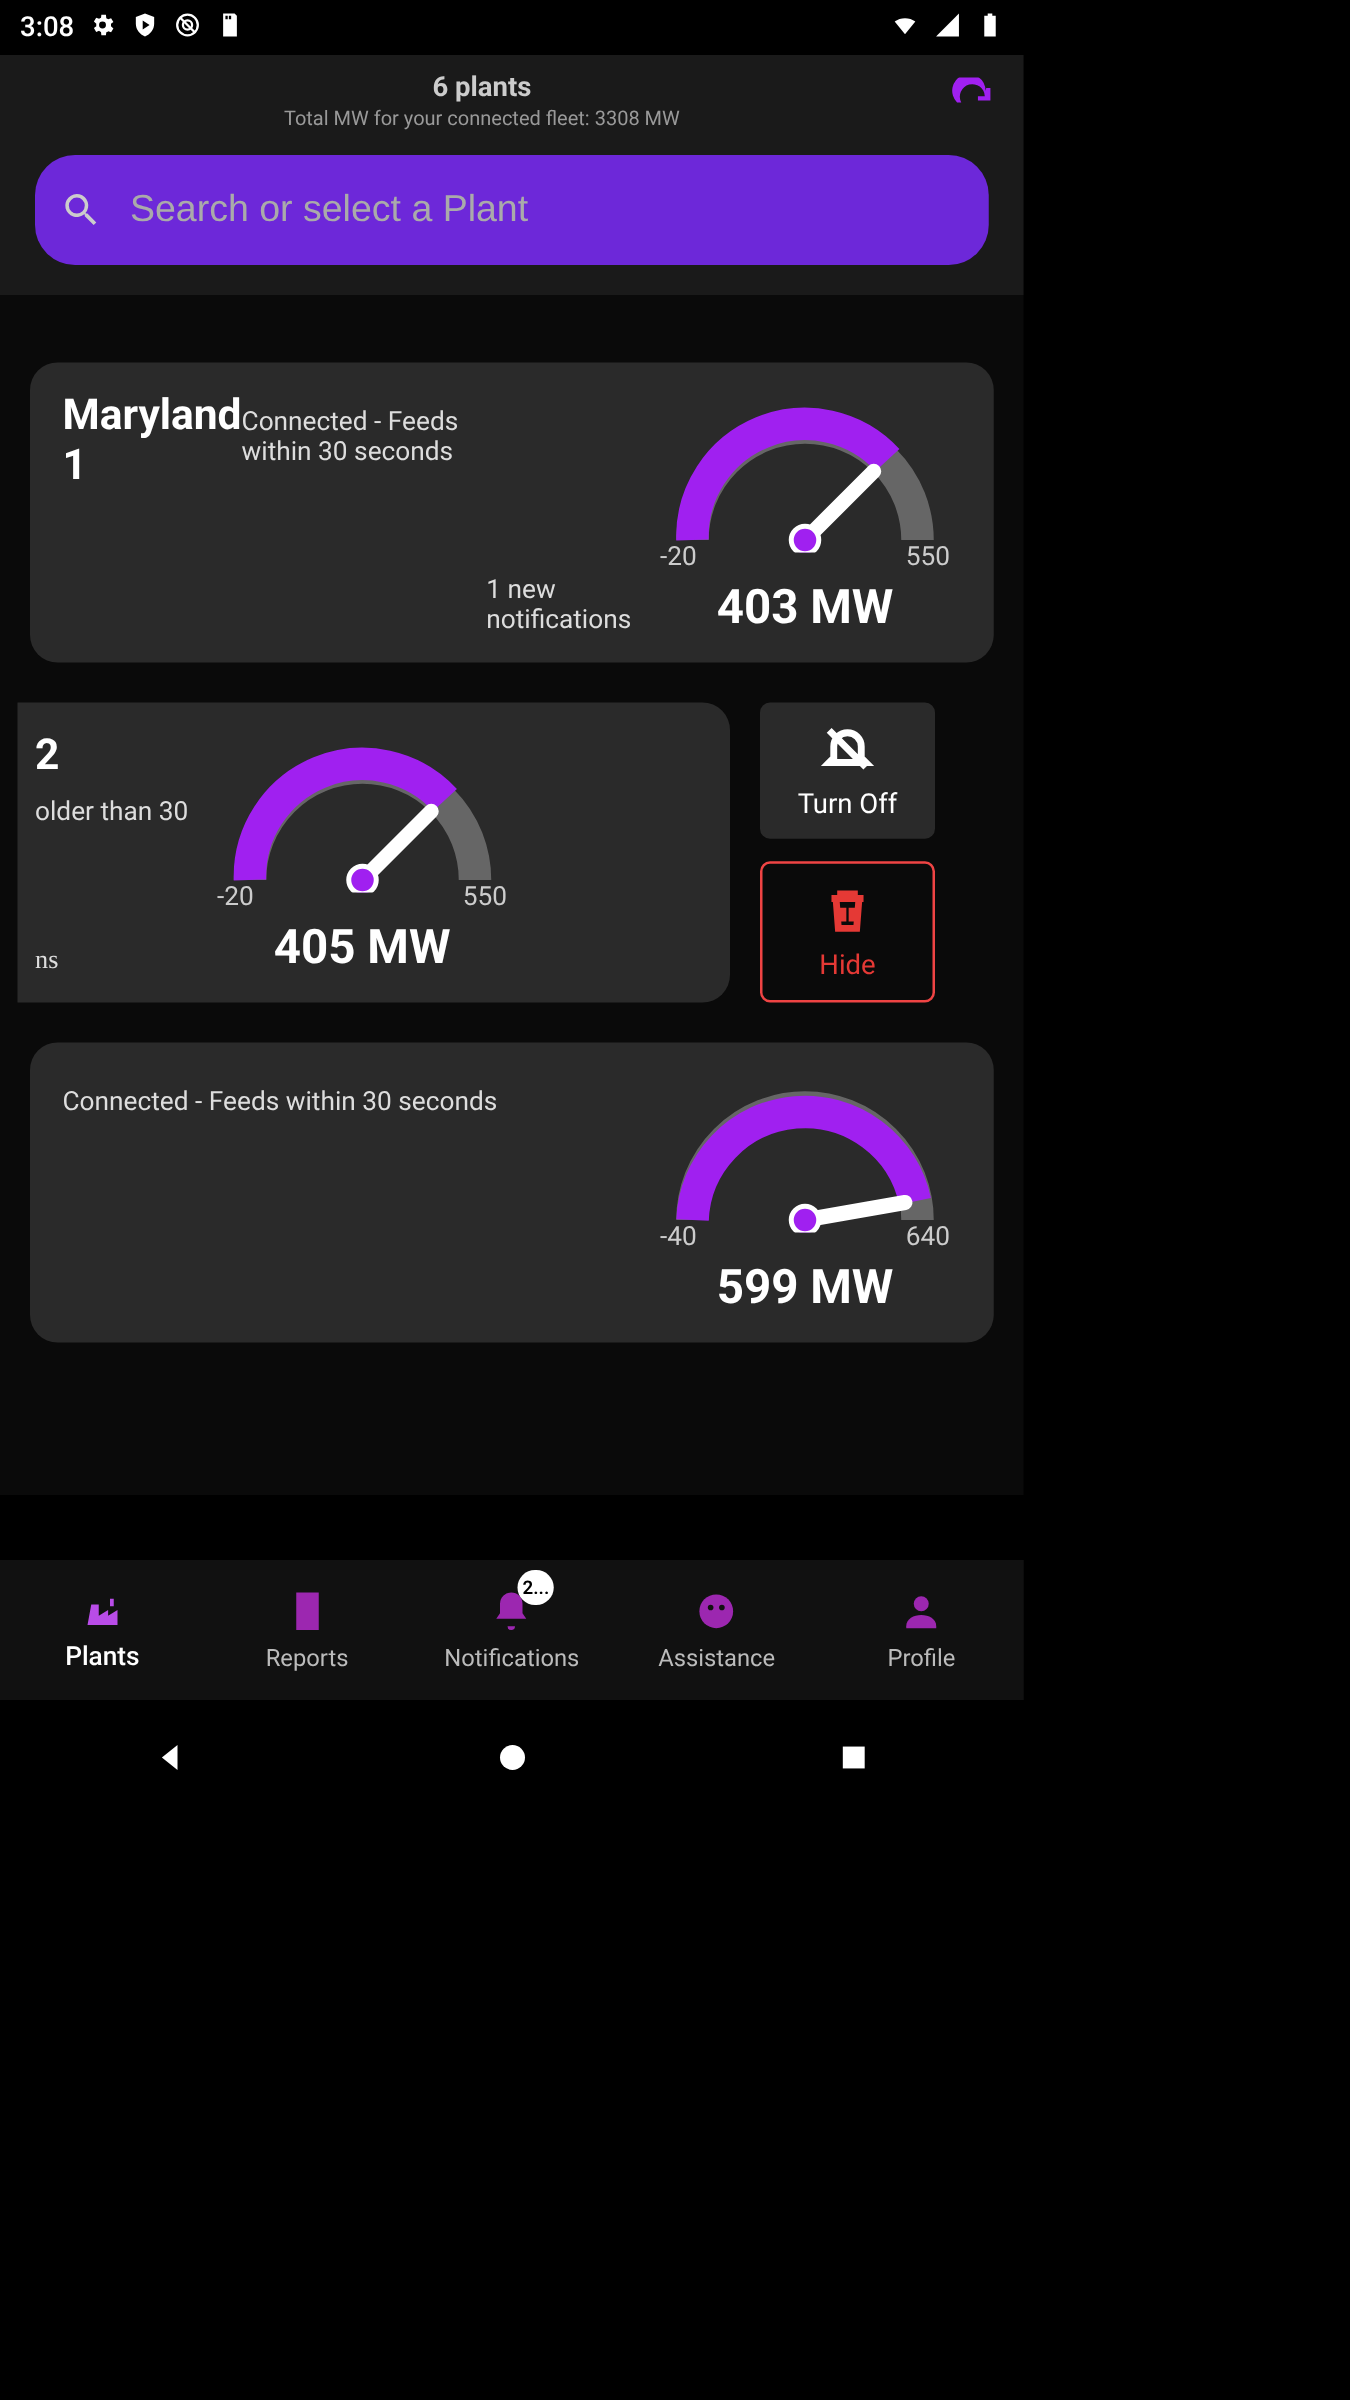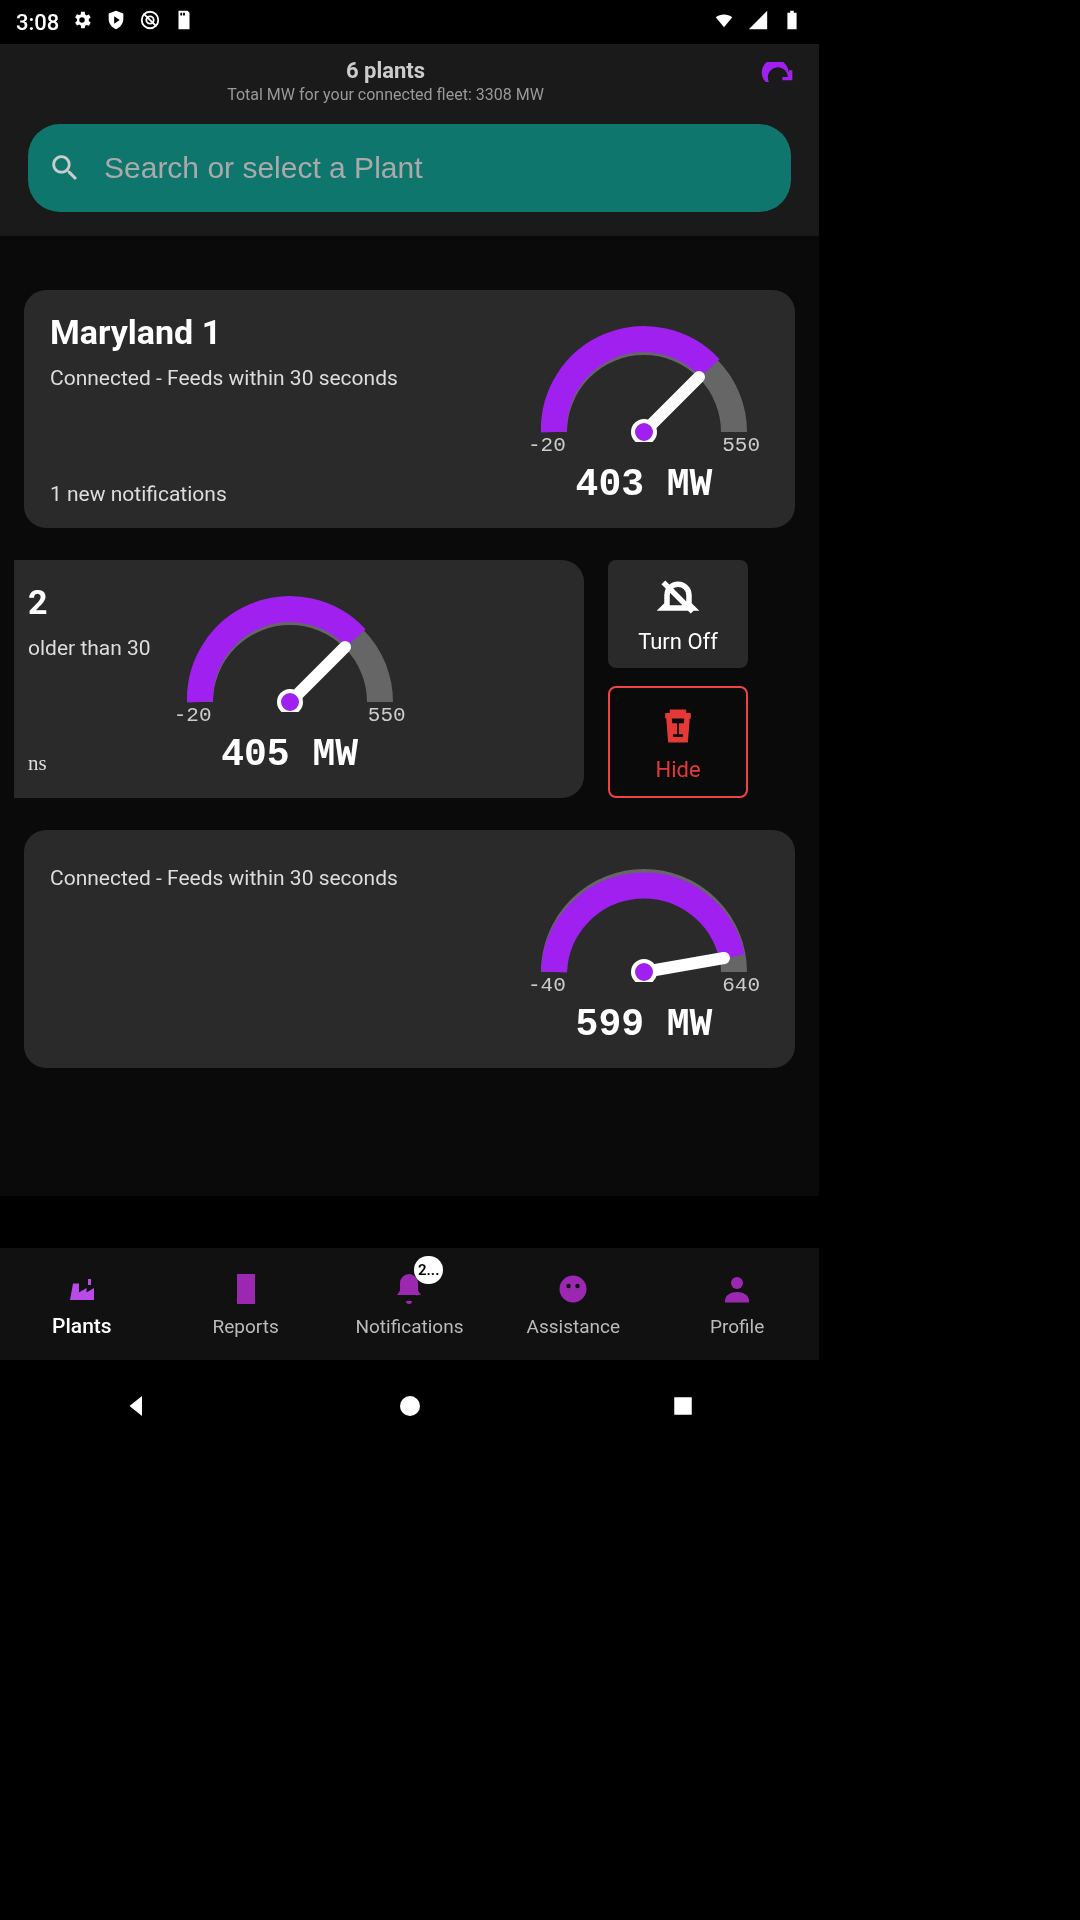--- a/index.html
+++ b/index.html
@@ -10,33 +10,33 @@
 .sb-icon svg { width: 22px; height: 22px; fill: #fff; }
 
 .header { background: #1a1a1a; padding: 14px 16px 24px; }
 .header-top { display: flex; align-items: flex-start; }
 .header-text { flex: 1; text-align: center; }
 .plants-count { color: #ccc; font-size: 22px; font-weight: 700; }
 .fleet-total { color: #999; font-size: 16px; margin-top: 2px; }
 .refresh-btn { width: 48px; height: 48px; display: flex; align-items: center; justify-content: center; }
 .refresh-btn svg { width: 40px; height: 40px; fill: #a020f0; }
 
-.searchbar { margin: 18px 12px 0; background: #0f766e; border-radius: 32px; height: 88px; display: flex; align-items: center; padding: 0 20px; gap: 22px; }
+.searchbar { margin: 18px 12px 0; background: #6d28d9; border-radius: 32px; height: 88px; display: flex; align-items: center; padding: 0 20px; gap: 22px; }
 .searchbar svg { width: 34px; height: 34px; fill: #ccc; }
 .searchbar input { flex: 1; background: transparent; border: none; color: #fff; font-size: 30px; outline: none; }
 .searchbar input::placeholder { color: #aaa; }
 
 .content { background: #0a0a0a; padding: 54px 24px 0; height: 960px; overflow: hidden; }
 
 .card { background: #2a2a2a; border-radius: 22px; padding: 22px 26px; margin-bottom: 32px; display: flex; gap: 14px; }
-.card-left { flex: 1; display: flex; flex-direction: column; }
+.card-left { flex: 1; display: flex; }
 .plant-name { color: #fff; font-size: 34px; font-weight: 700; }
 .plant-status { color: #ddd; font-size: 21px; margin-top: 14px; }
 .plant-notif { color: #ddd; font-size: 21px; margin-top: auto; padding-top: 20px; }
-.card-right { width: 250px; display: flex; flex-direction: column; align-items: center; font-family: Liberation Mono, monospace; }
+.card-right { width: 250px; display: flex; flex-direction: column; align-items: center; }
 
 .gauge { position: relative; width: 240px; height: 130px; }
 .gauge svg { width: 240px; height: 130px; }
 .gauge-arc-bg { stroke: #666; stroke-width: 26; fill: none; }
 .gauge-arc-fg { stroke: #a020f0; stroke-width: 26; fill: none; stroke-linecap: butt; }
 .needle { stroke: #fff; stroke-width: 12; stroke-linecap: round; }
 .needle-center { fill: #a020f0; stroke: #fff; stroke-width: 4; }
 .gauge-labels { width: 240px; display: flex; justify-content: space-between; padding: 0 4px; margin-top: -8px; }
 .gauge-min, .gauge-max { color: #ccc; font-size: 21px; }
 .gauge-value { color: #fff; font-size: 38px; font-weight: 700; margin-top: 6px; }

